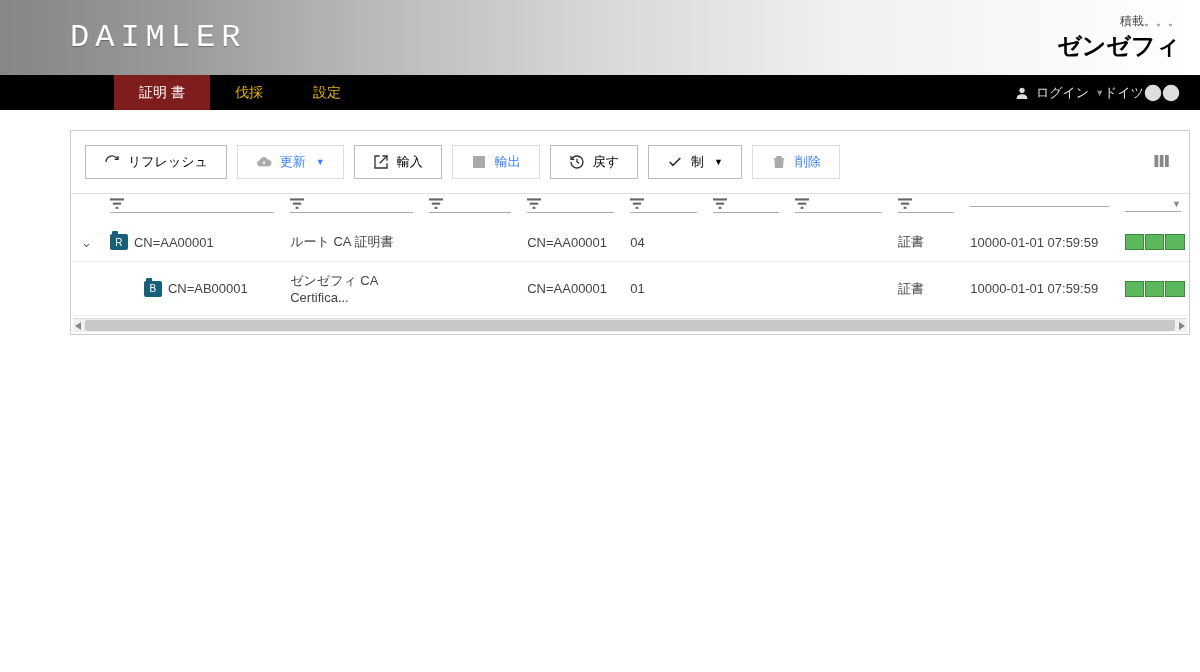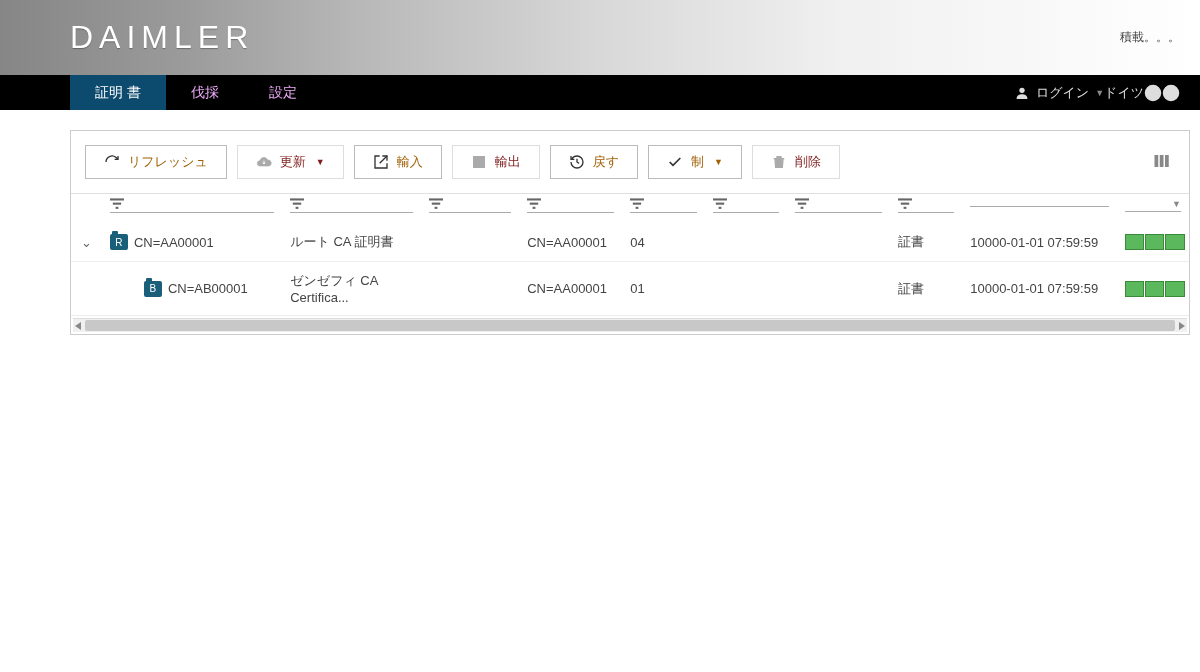--- a/index.html
+++ b/index.html
@@ -6,63 +6,63 @@
 body { font-family: Arial, "Hiragino Sans", "Meiryo", sans-serif; font-size: 13px; color: #333; background: #fff; }
 
 .header {
   height: 75px;
   background: linear-gradient(90deg, #868686 0%, #9a9a9a 15%, #b8b8b8 30%, #d8d8d8 50%, #f0f0f0 70%, #ffffff 100%);
   display: flex;
   align-items: center;
   justify-content: space-between;
   padding: 0 20px 0 70px;
 }
-.brand { font-family: Liberation Sans, sans-serif; font-size: 32px; letter-spacing: 6px; color: #fff; font-weight: 400; text-shadow: 0 1px 1px rgba(0,0,0,0.3);}
+.brand { font-family: Liberation Mono, monospace; font-size: 32px; letter-spacing: 6px; color: #fff; font-weight: 400; text-shadow: 0 1px 1px rgba(0,0,0,0.3);}
 .header-right { text-align: right; color: #111;}
 .header-right .small { font-size: 12px; color: #444;}
 .header-right .big { font-size: 24px; font-weight: bold; color: #000;}
 
 .navbar {
   background: #000;
   height: 35px;
   display: flex;
   align-items: stretch;
   padding: 0 20px 0 70px;
   color: #ccc;
 }
 .nav-left { display: flex; }
 .nav-item {
   padding: 0 25px;
   display: flex;
   align-items: center;
   font-size: 14px;
-  color: #f0abfc;
+  color: #eab308;
   cursor: pointer;
 }
-.nav-item.active { background: #0c4a6e; color: #fff; }
+.nav-item.active { background: #7f1d1d; color: #fff; margin-left: 44px; }
 .nav-right { margin-left: auto; display: flex; align-items: center; }
 .nav-right .item { display: flex; align-items: center; gap: 6px; cursor: pointer; color: #ddd; font-size: 13px;}
 .nav-right svg { fill: #ddd; }
 
 .content { padding: 20px 10px 10px 70px; }
 .panel { border: 1px solid #ccc; background: #fff; }
 
 .toolbar { display: flex; gap: 10px; padding: 14px; border-bottom: 1px solid #e0e0e0; align-items: center;}
 .btn {
   border: 1px solid #bbb;
   background: #fff;
   padding: 7px 18px;
   display: flex;
   align-items: center;
   gap: 8px;
   font-size: 13px;
-  color: #a16207;
+  color: #000000;
   cursor: pointer;
 }
-.btn.disabled { color: #7f1d1d; border-color: #ddd; }
+.btn.disabled { color: #3b82f6; border-color: #ddd; }
 .btn.disabled svg { fill: #aaa; stroke: #aaa;}
 .btn .caret { font-size: 9px; margin-left: 2px;}
 .toolbar .spacer { flex: 1; }
 .col-toggle { cursor: pointer; padding: 4px;}
 
 .table { width: 100%; border-collapse: collapse; table-layout: fixed;}
 .table th {
   text-align: left;
   font-weight: bold;
   color: #555;
@@ -87,20 +87,21 @@
 .name-cell { display:flex; align-items:center;}
 .indent { display:inline-block; width:34px;}
 </style>
 </head>
 <body>
 
 <div class="header">
   <div class="brand">DAIMLER</div>
   <div class="header-right">
     <div class="small">積載。。。</div>
+    <div class="big">ゼンゼフィ</div>
   </div>
 </div>
 
 <div class="navbar">
   <div class="nav-left">
     <div class="nav-item active">証明 書</div>
     <div class="nav-item">伐採</div>
     <div class="nav-item">設定</div>
   </div>
   <div class="nav-right">

